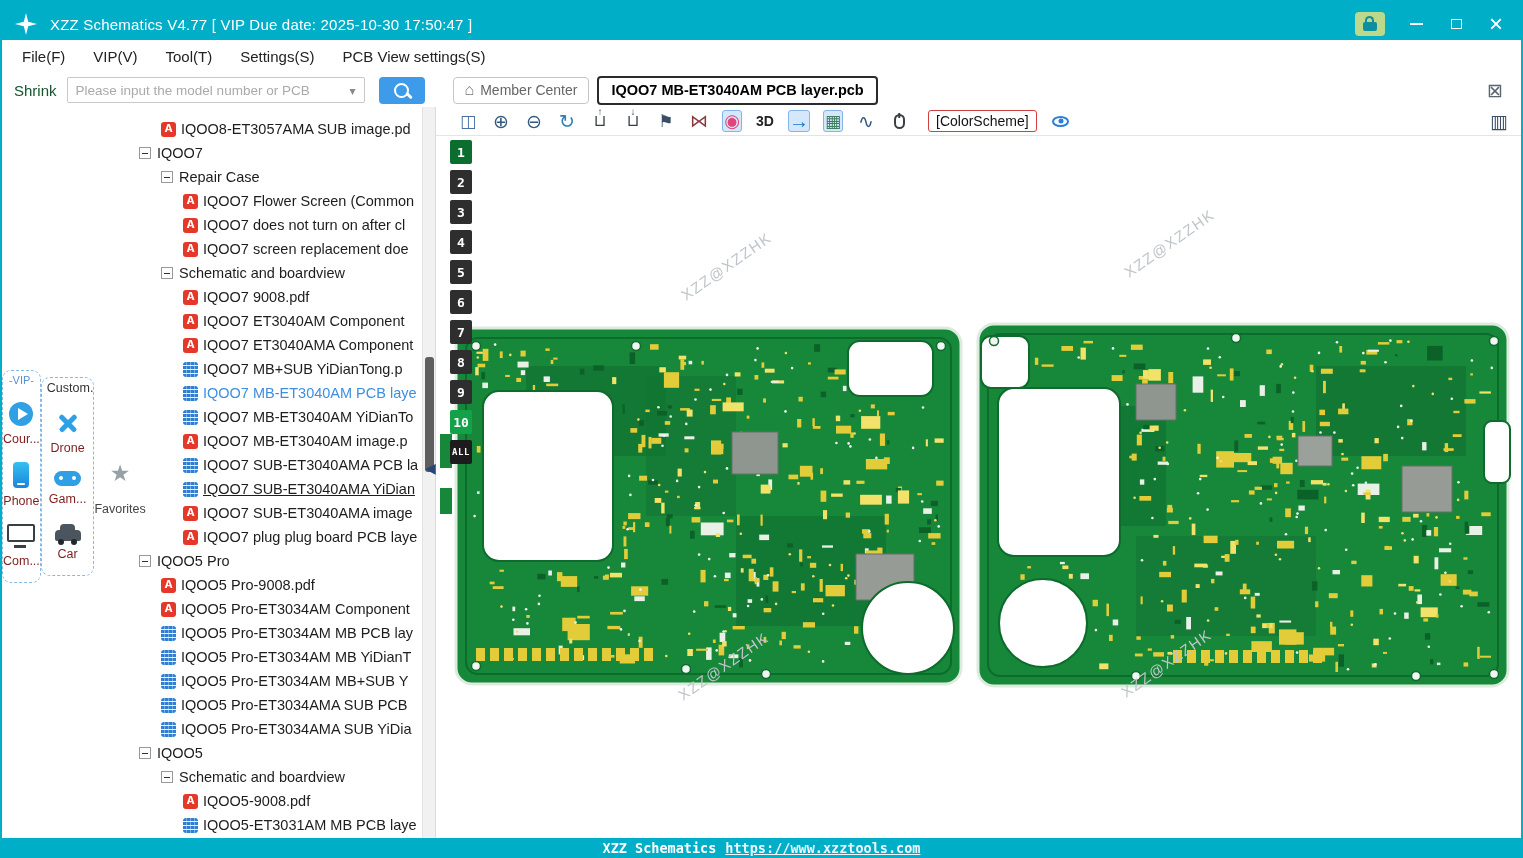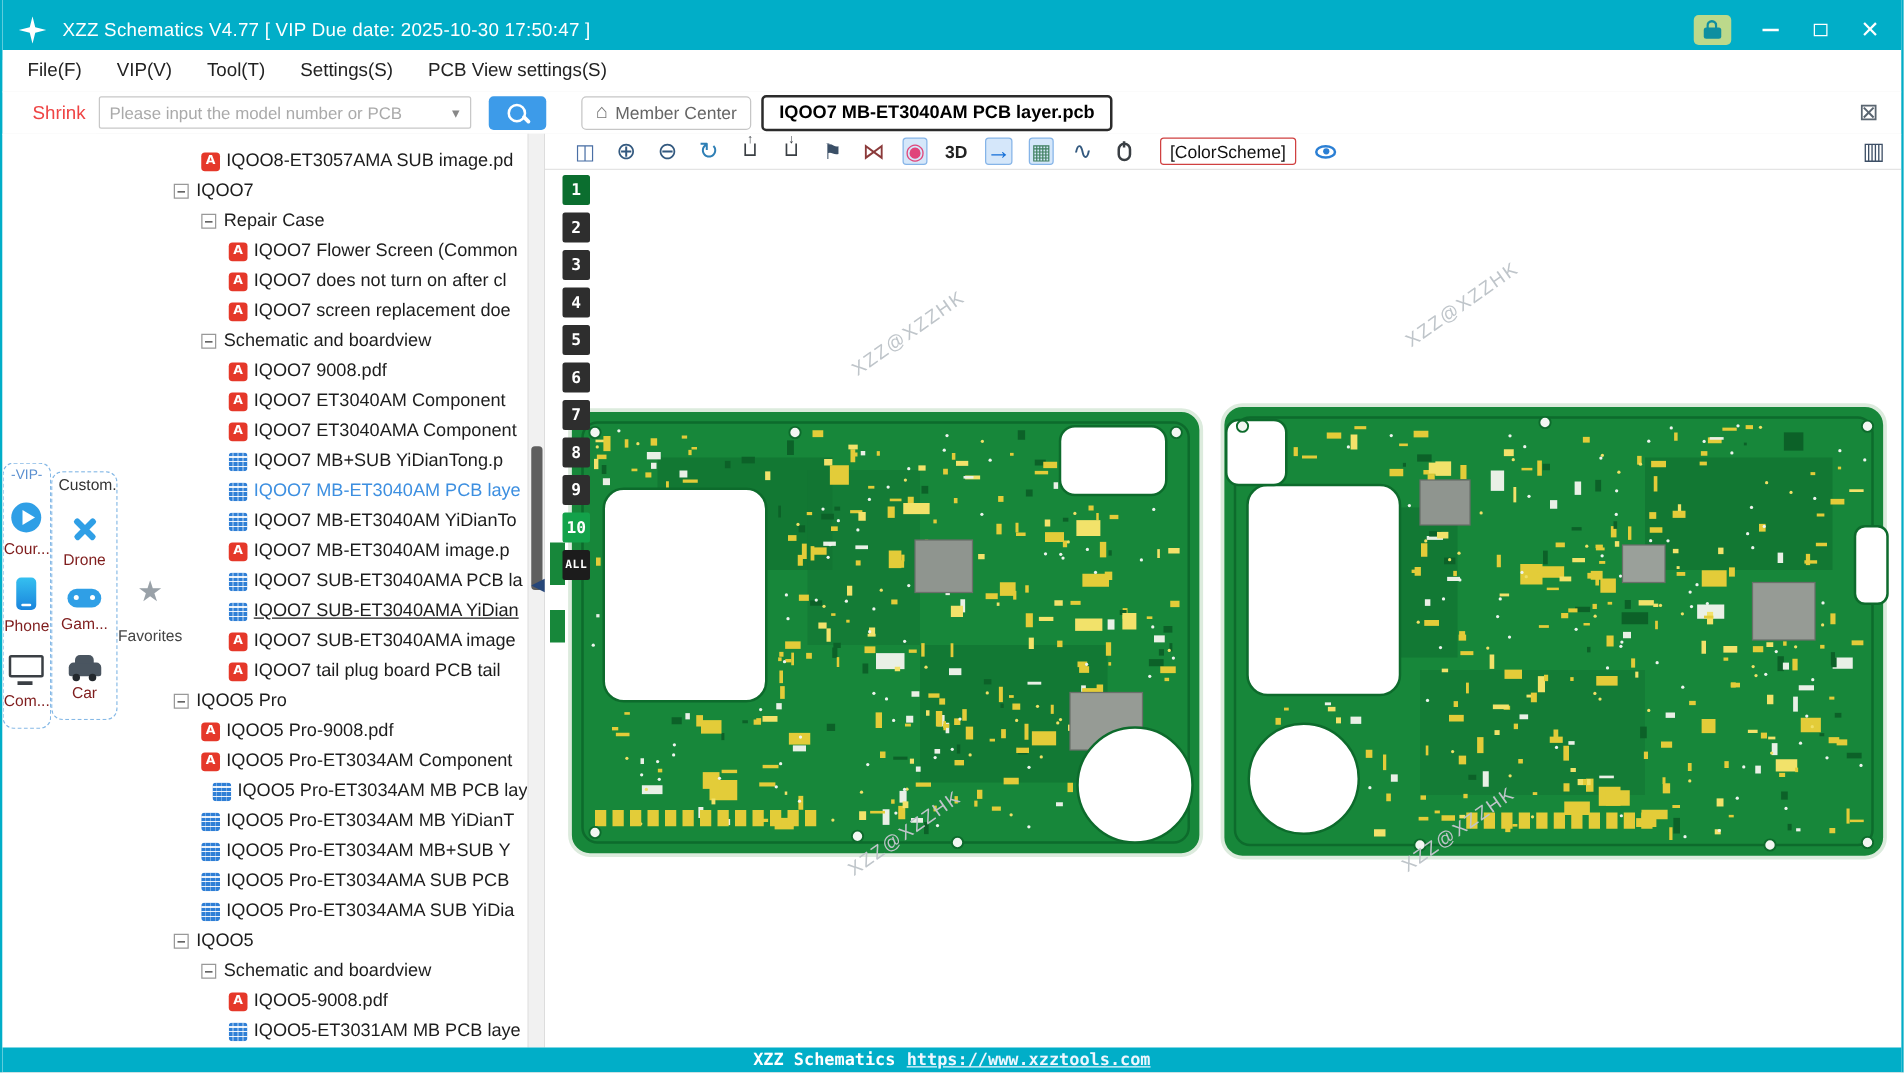--- a/index.html
+++ b/index.html
@@ -18,21 +18,21 @@
   .lock-body{position:absolute;left:8px;top:10px;width:14px;height:9px;background:#0e8fa0;border-radius:2px;}
   .wbtn{width:18px;height:18px;display:inline-flex;align-items:center;justify-content:center;position:relative;}
   .min-glyph{width:13px;height:2px;background:#fff;display:block;}
   .max-glyph{width:11px;height:10px;border:1.5px solid #fff;display:block;box-sizing:border-box;}
   .close-glyph::before{content:"\00D7";font-size:24px;line-height:16px;color:#fff;}
   
   #menubar{position:absolute;left:0;top:40px;right:0;height:33px;background:#fff;border-bottom:1px solid #e8e8e8;display:flex;align-items:center;padding-left:6px;}
   .mitem{font-size:15px;color:#222;padding:0 14px;cursor:default;}
   
   #toolbar{position:absolute;left:0;top:73px;right:0;height:34px;background:#fff;border-bottom:1px solid #e8e8e8;display:flex;align-items:center;padding:0 10px;}
-  #shrink{font-size:15px;color:#ef4444;margin:0 10px 0 14px;}
+  #shrink{font-size:15px;color:#14532d;margin:0 10px 0 2px;}
   #searchbox{width:298px;height:26px;border:1px solid #c8c8c8;border-radius:2px;display:flex;align-items:center;padding:0 8px;box-sizing:border-box;}
   #search-ph{color:#aaa;font-size:13.5px;flex:1;white-space:nowrap;overflow:hidden;}
   .chev::before{content:"\25BE";color:#888;font-size:12px;}
   #searchbtn{margin-left:14px;width:46px;height:27px;background:#3d9be9;border:none;border-radius:4px;display:flex;align-items:center;justify-content:center;cursor:pointer;}
   .mag{width:11px;height:11px;border:2.5px solid #fff;border-radius:50%;position:relative;display:inline-block;}
   .mag::after{content:"";position:absolute;left:9px;top:9px;width:8px;height:3px;background:#fff;transform:rotate(45deg);border-radius:2px;}
   #member{margin-left:28px;height:25px;border:1px solid #c6c6c6;border-radius:4px;display:flex;align-items:center;gap:6px;padding:0 11px;color:#666;font-size:14px;}
   .home::before{content:"\2302";font-size:16px;color:#777;}
   #tab{margin-left:8px;height:25px;border:2px solid #2b2b2b;border-radius:4px;background:#fff;display:flex;align-items:center;padding:0 12px;font-size:14.5px;font-weight:bold;color:#000;}
   #closeall{margin-left:auto;margin-right:8px;}
@@ -273,35 +273,35 @@
         <div class="trow" style="padding-left: 106px; text-decoration: underline;">
           <span class="fic pcb"></span>
           <span class="tlabel">IQOO7 SUB-ET3040AMA YiDian</span>
         </div>
         <div class="trow" style="padding-left: 106px;">
           <span class="fic pdf"></span>
           <span class="tlabel">IQOO7 SUB-ET3040AMA image</span>
         </div>
         <div class="trow" style="padding-left: 106px;">
           <span class="fic pdf"></span>
-          <span class="tlabel">IQOO7 tail plug board PCB tail</span>
+          <span class="tlabel">IQOO7 plug plug board PCB laye</span>
         </div>
         <div class="trow" style="padding-left: 62px;">
           <span class="minusbox"></span>
           <span class="tlabel">IQOO5 Pro</span>
         </div>
         <div class="trow" style="padding-left: 84px;">
           <span class="fic pdf"></span>
           <span class="tlabel">IQOO5 Pro-9008.pdf</span>
         </div>
         <div class="trow" style="padding-left: 84px;">
           <span class="fic pdf"></span>
           <span class="tlabel">IQOO5 Pro-ET3034AM Component</span>
         </div>
-        <div class="trow" style="padding-left: 84px; justify-content: flex-end;">
+        <div class="trow" style="padding-left: 84px;">
           <span class="fic pcb"></span>
           <span class="tlabel">IQOO5 Pro-ET3034AM MB PCB lay</span>
         </div>
         <div class="trow" style="padding-left: 84px;">
           <span class="fic pcb"></span>
           <span class="tlabel">IQOO5 Pro-ET3034AM MB YiDianT</span>
         </div>
         <div class="trow" style="padding-left: 84px;">
           <span class="fic pcb"></span>
           <span class="tlabel">IQOO5 Pro-ET3034AM MB+SUB  Y</span>

